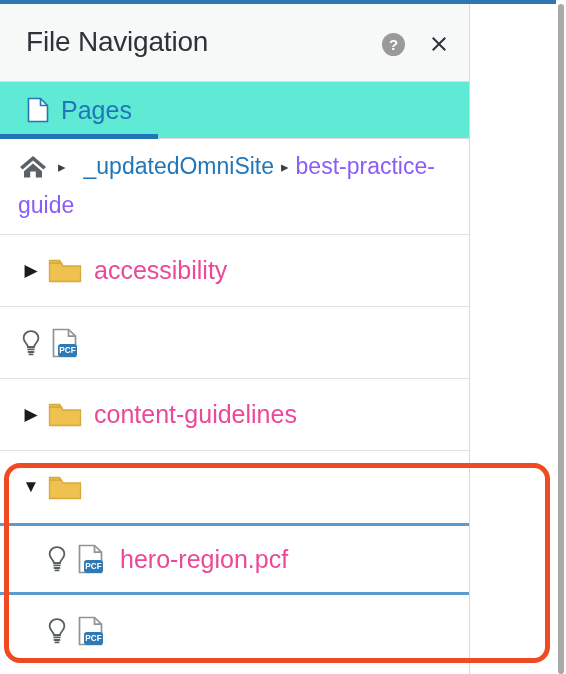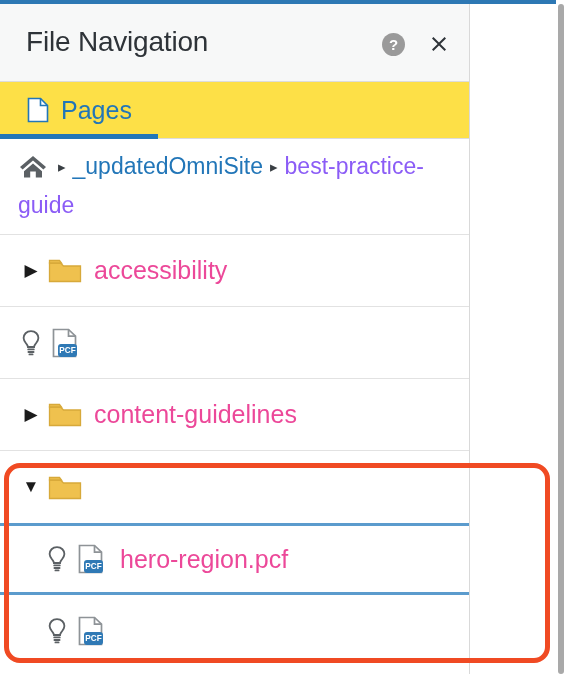--- a/index.html
+++ b/index.html
@@ -86,21 +86,21 @@
     cursor: pointer;
     display: flex;
     align-items: center;
     justify-content: center;
   }
 
   
   .tab-bar {
     position: relative;
     height: 57px;
-    background: #fde047;
+    background: #5eead4;
     border-bottom: 1px solid #dcdcdc;
     display: flex;
     align-items: flex-start;
     box-sizing: border-box;
     flex-direction: column;
   }
   .tab {
     position: relative;
     height: 56px;
     display: flex;
@@ -145,20 +145,21 @@
   }
   .crumb-home {
     display: inline-block;
     vertical-align: -5px;
     margin-right: 3px;
     cursor: pointer;
   }
   .crumb-link {
     color: #2276b8;
     cursor: pointer;
+    margin-left: 11px;
   }
   .crumb-current {
     color: #8b5cf6;
   }
   .crumb-sep {
     color: #3a3f44;
     font-size: 15px;
     padding: 0 7px;
     vertical-align: 2px;
   }

